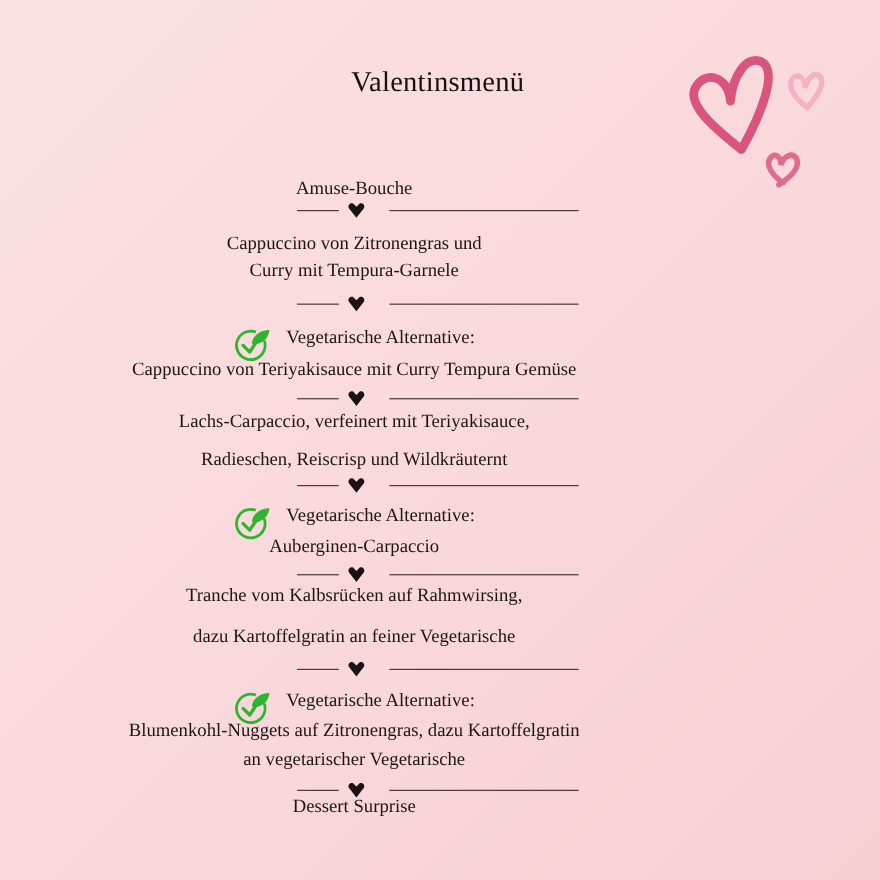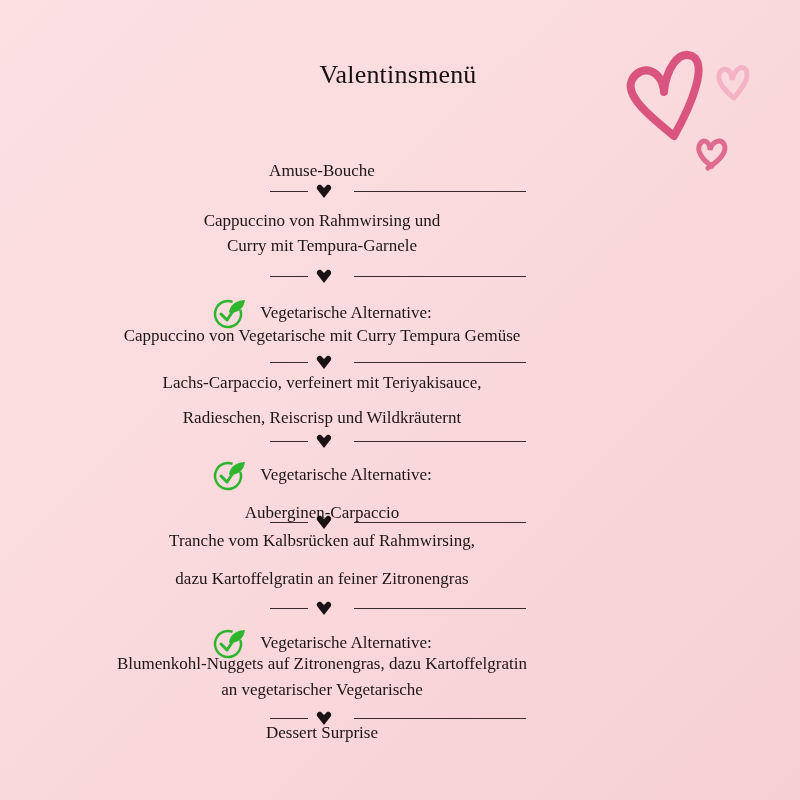--- a/index.html
+++ b/index.html
@@ -18,21 +18,21 @@
   .hearts { position: absolute; left: 612px; top: 40px; width: 160px; height: 140px; }
   .line {
     position: absolute; left: 0; width: 644px; text-align: center;
     font-family: "Liberation Serif", serif; font-size: 17px; line-height: 22px;
     white-space: nowrap;
   }
   .sep { position: absolute; left: 268px; width: 262px; height: 16px; }
   .sep .l1 { position: absolute; left: 2px; top: 8px; width: 38px; height: 1px; background: #3a2a2e; }
   .sep .l2 { position: absolute; left: 86px; top: 8px; width: 172px; height: 1px; background: #3a2a2e; }
   .sep .hrt { position: absolute; left: 48px; top: 0; width: 16px; height: 16px; }
-  .veg { display: inline-flex; align-items: center; gap: 14px; }
+  .veg { display: inline-flex; gap: 14px; }
   .veg svg { width: 34px; height: 34px; vertical-align: middle; }
 </style>
 </head>
 <body>
 
 <div class="title">Valentinsmenü</div>
 
 <svg class="hearts" viewBox="0 0 160 140">
   <path d="M62 96 C40 78 12 56 20 40 C28 24 50 28 52 52 C54 30 66 10 80 16 C96 24 80 64 62 96" fill="none" stroke="#d9557f" stroke-width="8" stroke-linecap="round" stroke-linejoin="round"></path>
   <path d="M122 58 C112 50 104 40 108 32 C112 26 120 30 120 40 C122 30 130 24 134 30 C138 38 130 48 122 58" fill="none" stroke="#f4b3c4" stroke-width="5" stroke-linecap="round"></path>
@@ -42,42 +42,42 @@
 <div class="line" style="top:160px">Amuse-Bouche</div>
 
 <div class="sep" style="top:183px">
   <span class="l1"></span>
   <svg class="hrt" viewBox="0 0 16 16">
       <path d="M8 15 L1 6 C0 3 3 1 5 2 L8 5 L11 2 C13 1 16 3 15 6 Z" fill="#1a1214"></path>
     </svg>
   <span class="l2"></span>
 </div>
 
-<div class="line" style="top:210px">Cappuccino von Rahmwirsing und</div>
+<div class="line" style="top:210px">Cappuccino von Zitronengras und</div>
 <div class="line" style="top:235px">Curry mit Tempura-Garnele</div>
 
 <div class="sep" style="top:268px">
   <span class="l1"></span>
   <svg class="hrt" viewBox="0 0 16 16">
       <path d="M8 15 L1 6 C0 3 3 1 5 2 L8 5 L11 2 C13 1 16 3 15 6 Z" fill="#1a1214"></path>
     </svg>
   <span class="l2"></span>
 </div>
 
 <div class="line" style="top:296px">
   <span class="veg">
     <svg viewBox="0 0 34 34">
       <circle cx="16" cy="18" r="13" fill="none" stroke="#2db52d" stroke-width="2.5" stroke-dasharray="70 12" transform="rotate(-20 16 18)"></circle>
       <path d="M9 18 L15 24 L23 12" fill="none" stroke="#2db52d" stroke-width="3" stroke-linecap="round" stroke-linejoin="round"></path>
       <path d="M17 16 C18 8 26 4 33 4 C32 12 26 17 18 17 Z" fill="#2db52d"></path>
     </svg>
     <span>Vegetarische Alternative:</span>
   </span>
 </div>
-<div class="line" style="top:325px">Cappuccino von Vegetarische mit Curry Tempura Gemüse</div>
+<div class="line" style="top:325px">Cappuccino von Teriyakisauce mit Curry Tempura Gemüse</div>
 
 <div class="sep" style="top:354px">
   <span class="l1"></span>
   <svg class="hrt" viewBox="0 0 16 16">
       <path d="M8 15 L1 6 C0 3 3 1 5 2 L8 5 L11 2 C13 1 16 3 15 6 Z" fill="#1a1214"></path>
     </svg>
   <span class="l2"></span>
 </div>
 
 <div class="line" style="top:372px">Lachs-Carpaccio, verfeinert mit Teriyakisauce,</div>
@@ -94,32 +94,32 @@
 <div class="line" style="top:458px">
   <span class="veg">
     <svg viewBox="0 0 34 34">
       <circle cx="16" cy="18" r="13" fill="none" stroke="#2db52d" stroke-width="2.5" stroke-dasharray="70 12" transform="rotate(-20 16 18)"></circle>
       <path d="M9 18 L15 24 L23 12" fill="none" stroke="#2db52d" stroke-width="3" stroke-linecap="round" stroke-linejoin="round"></path>
       <path d="M17 16 C18 8 26 4 33 4 C32 12 26 17 18 17 Z" fill="#2db52d"></path>
     </svg>
     <span>Vegetarische Alternative:</span>
   </span>
 </div>
-<div class="line" style="top:502px">Auberginen-Carpaccio</div>
+<div class="line" style="top:486px">Auberginen-Carpaccio</div>
 
 <div class="sep" style="top:514px">
   <span class="l1"></span>
   <svg class="hrt" viewBox="0 0 16 16">
       <path d="M8 15 L1 6 C0 3 3 1 5 2 L8 5 L11 2 C13 1 16 3 15 6 Z" fill="#1a1214"></path>
     </svg>
   <span class="l2"></span>
 </div>
 
 <div class="line" style="top:530px">Tranche vom Kalbsrücken auf Rahmwirsing,</div>
-<div class="line" style="top:568px">dazu Kartoffelgratin an feiner Zitronengras</div>
+<div class="line" style="top:568px">dazu Kartoffelgratin an feiner Vegetarische</div>
 
 <div class="sep" style="top:600px">
   <span class="l1"></span>
   <svg class="hrt" viewBox="0 0 16 16">
       <path d="M8 15 L1 6 C0 3 3 1 5 2 L8 5 L11 2 C13 1 16 3 15 6 Z" fill="#1a1214"></path>
     </svg>
   <span class="l2"></span>
 </div>
 
 <div class="line" style="top:626px">

